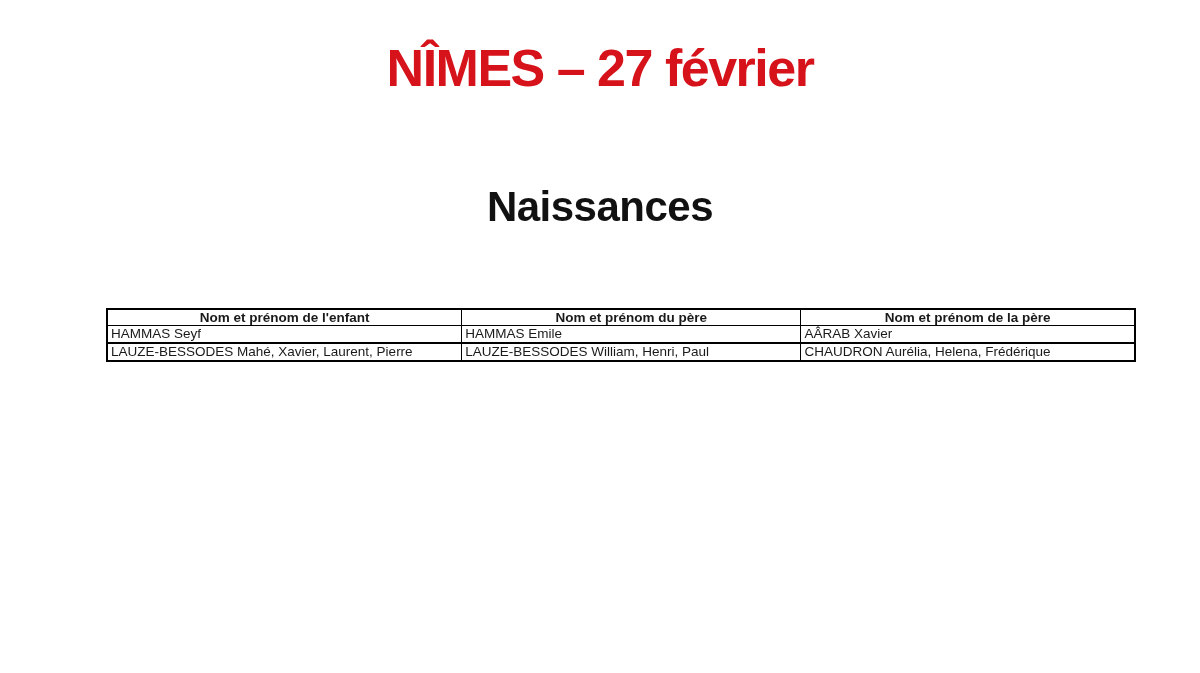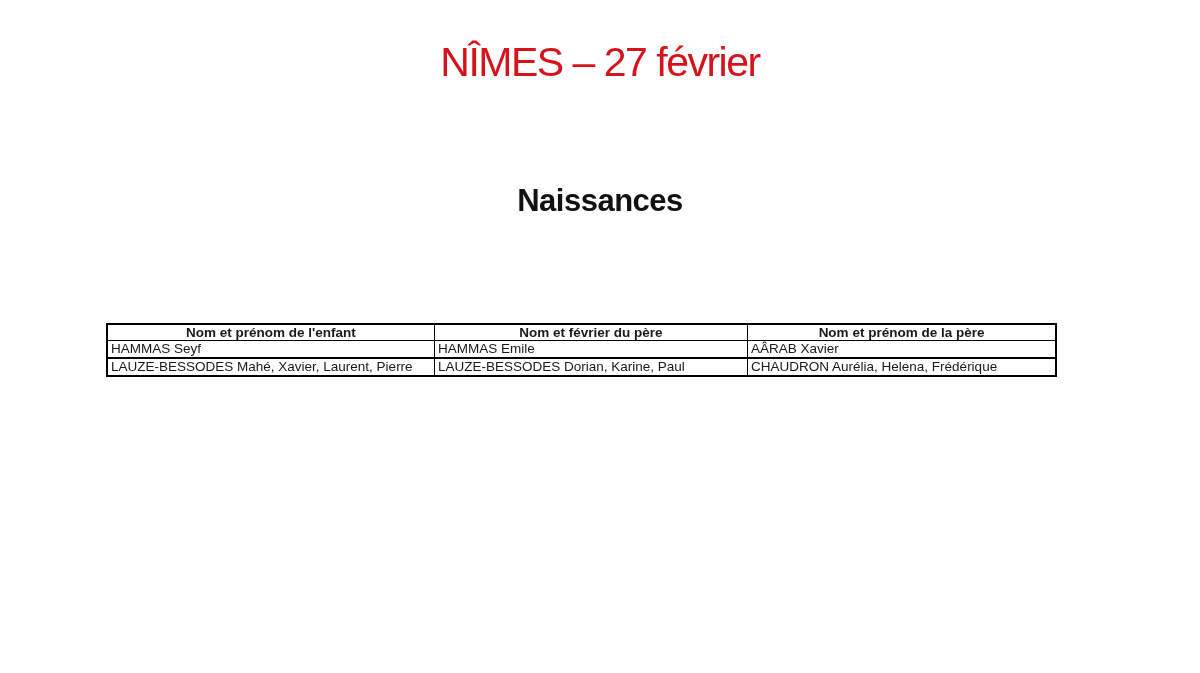--- a/index.html
+++ b/index.html
@@ -16,45 +16,45 @@
     width: 1200px;
     height: 673px;
     background: #ffffff;
   }
   .page-title {
     position: absolute;
     top: 38px;
     left: 0;
     width: 100%;
     text-align: center;
-    font-size: 41px;
+    font-size: 52px;
     line-height: 1.18;
-    font-weight: 400;
+    font-weight: 700;
     letter-spacing: -1.5px;
     color: #d6121a;
     white-space: nowrap;
   }
   .page-subtitle {
     position: absolute;
     top: 183px;
     left: 0;
     width: 100%;
     text-align: center;
-    font-size: 31px;
+    font-size: 42px;
     line-height: 1.15;
     font-weight: 700;
     letter-spacing: -0.5px;
     color: #111111;
     white-space: nowrap;
   }
   .table-wrap {
     position: absolute;
-    top: 323px;
+    top: 308px;
     left: 106px;
-    width: 951px;
+    width: 1030px;
   }
   table.records {
     width: 100%;
     border-collapse: collapse;
     table-layout: fixed;
     border: 2px solid #000000;
     font-size: 13.5px;
     color: #1a1a1a;
   }
   table.records col.c1 { width: 34.5%; }
@@ -96,32 +96,32 @@
   <div class="table-wrap">
     <table class="records">
       <colgroup>
         <col class="c1">
           <col class="c2">
           <col class="c3">
       </colgroup>
       <thead>
         <tr>
           <th>Nom et prénom de l'enfant</th>
-          <th>Nom et février du père</th>
+          <th>Nom et prénom du père</th>
           <th>Nom et prénom de la père</th>
         </tr>
       </thead>
       <tbody>
         <tr>
           <td>HAMMAS Seyf</td>
           <td>HAMMAS Emile</td>
           <td>AÂRAB Xavier</td>
         </tr>
         <tr>
           <td>LAUZE-BESSODES Mahé, Xavier, Laurent, Pierre</td>
-          <td>LAUZE-BESSODES Dorian, Karine, Paul</td>
+          <td>LAUZE-BESSODES William, Henri, Paul</td>
           <td>CHAUDRON Aurélia, Helena, Frédérique</td>
         </tr>
       </tbody>
     </table>
   </div>
 
 </div>
 
 </body></html>

